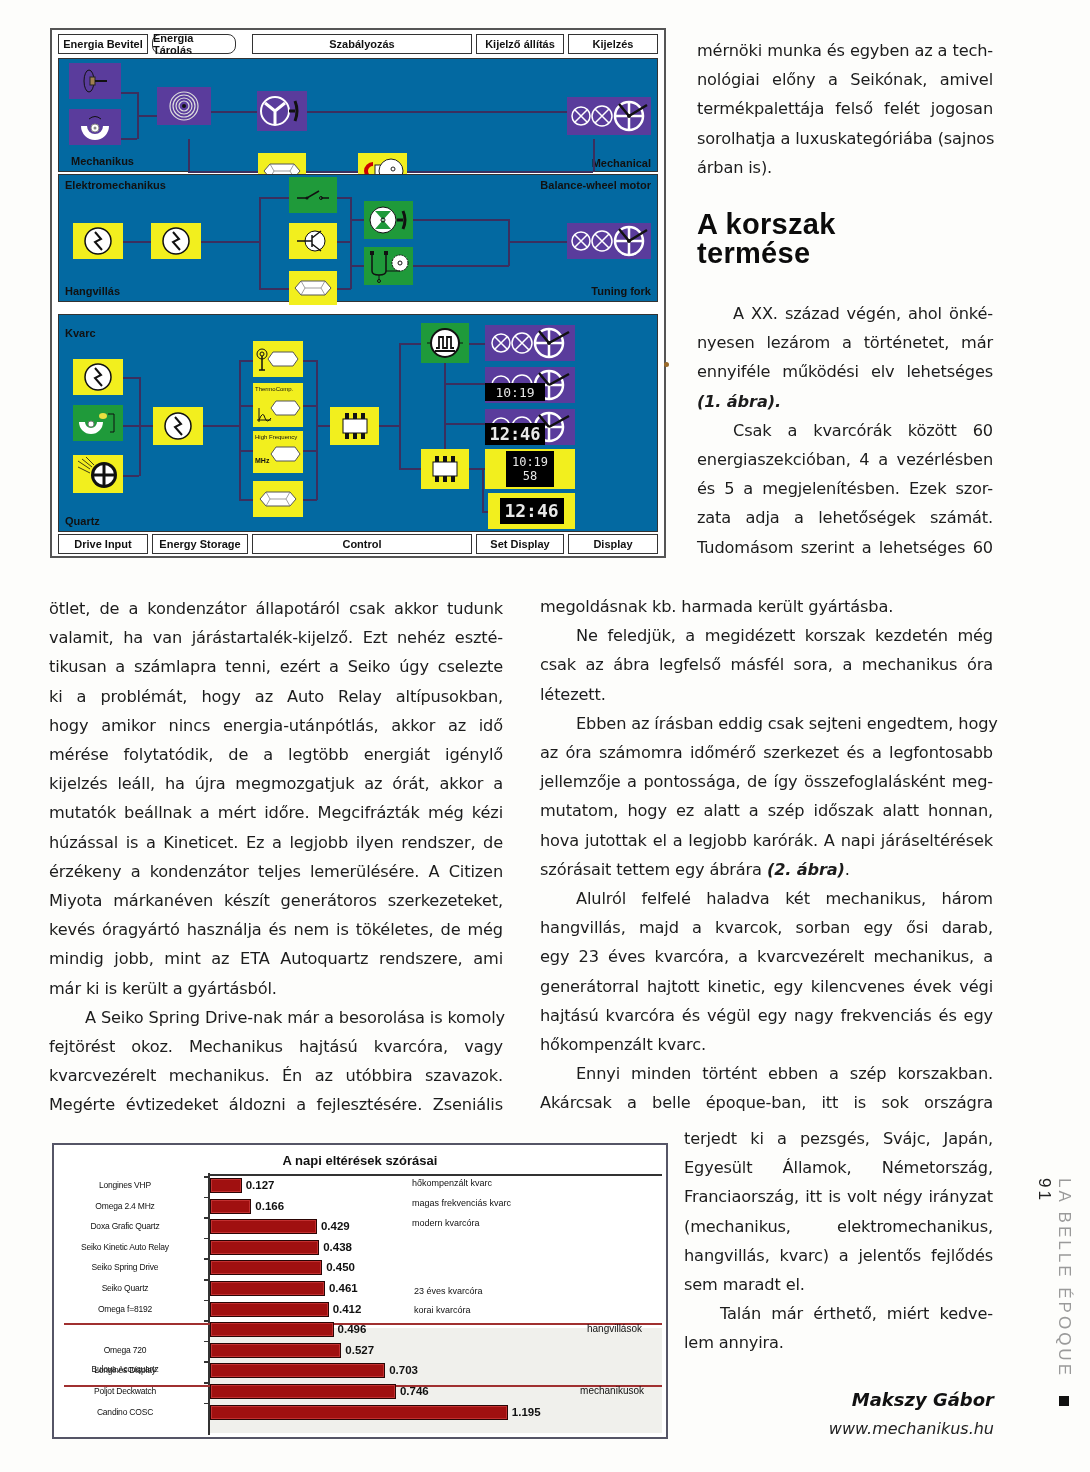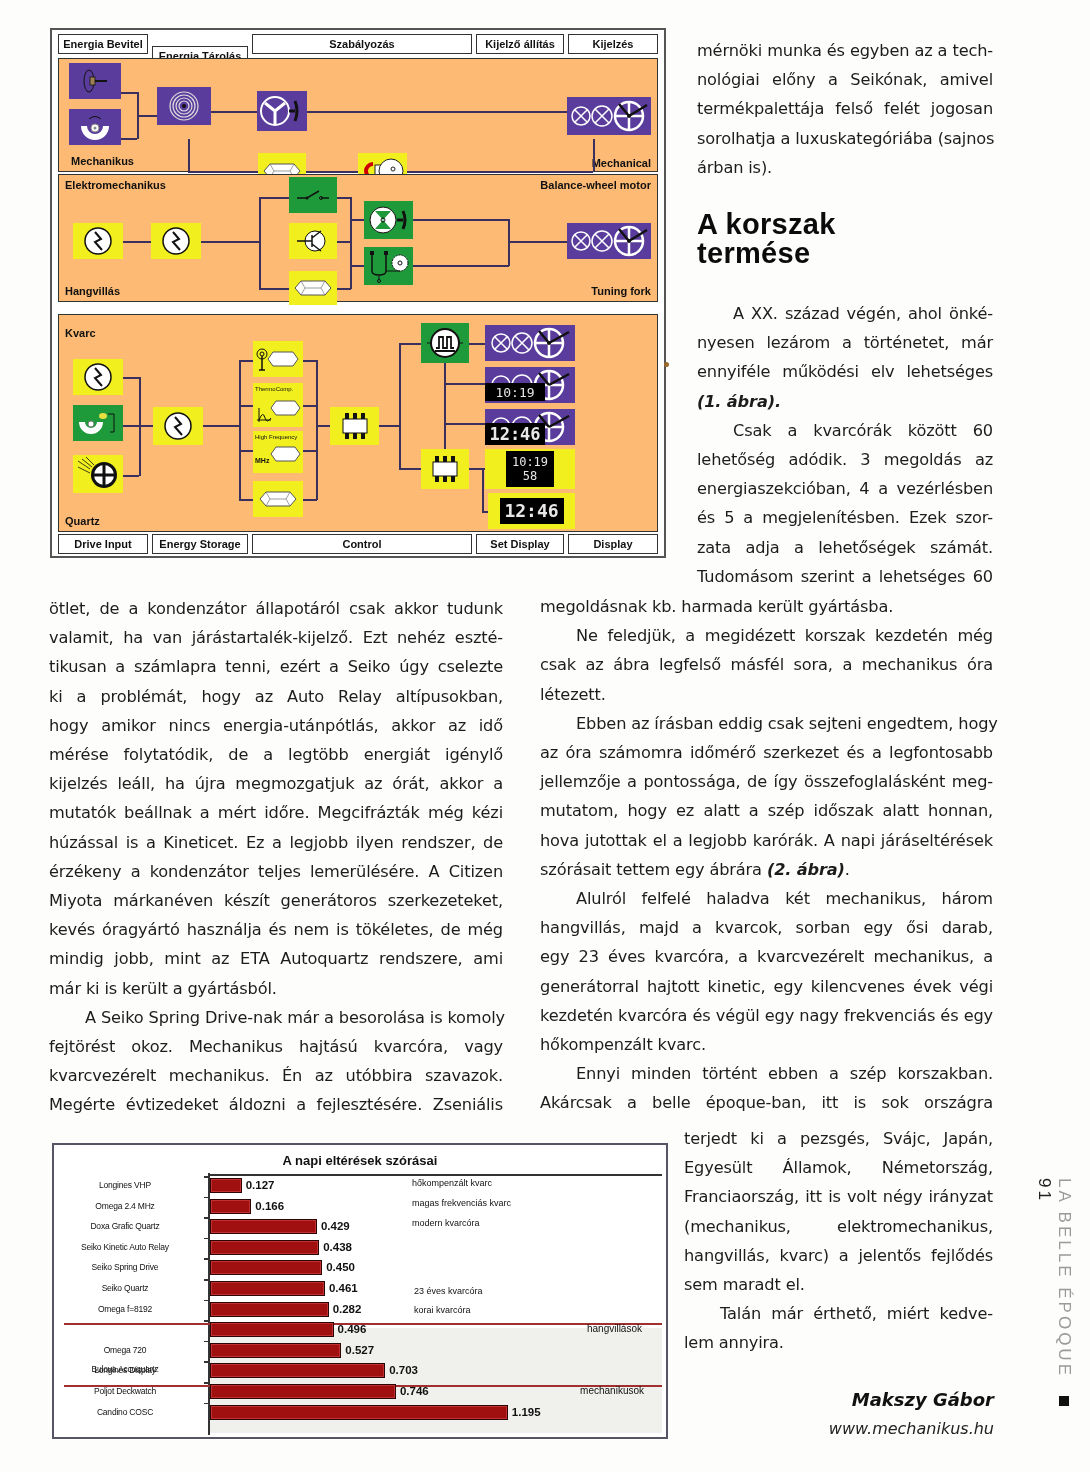--- a/index.html
+++ b/index.html
@@ -2,21 +2,21 @@
 <html><head>
 <meta charset="utf-8">
 <style>
   * { box-sizing: border-box; margin: 0; padding: 0; }
   body { width: 1090px; height: 1472px; background: #fdfdfb; position: relative; overflow: hidden; font-family: "DejaVu Sans", sans-serif; color: #1a1a1a; }
   .abs { position: absolute; }
 
   
   #fig1 { left: 50px; top: 28px; width: 616px; height: 530px; border: 2px solid #555; background: #fff; }
   .hdr { position: absolute; height: 20px; background: #fff; border: 1.5px solid #333; font-family: "Liberation Sans", sans-serif; font-size: 11px; font-weight: bold; display: flex; align-items: center; justify-content: center; color: #111; }
-  .band { position: absolute; left: 6px; width: 600px; background: #fdba74; border: 1.5px solid #333; padding-left: 20px; }
+  .band { position: absolute; left: 6px; width: 600px; background: #0369a1; border: 1.5px solid #333; padding-left: 20px; }
   .band-label { position: absolute; font-family: "Liberation Sans", sans-serif; font-size: 11px; font-weight: bold; color: #111; }
   .blk { position: absolute; display: flex; align-items: center; justify-content: center; }
   .purple { background: #5a3c9c; }
   .yellow { background: #f2ef1e; }
   .green  { background: #1f9a3a; }
   .wire { position: absolute; background: #3b2f5e; }
   .lcd { background: #000; color: #e8e8e8; font-family: "DejaVu Sans Mono", monospace; font-weight: bold; display: flex; align-items: center; justify-content: center; line-height: 1; }
   .tiny { position: absolute; font-family: "Liberation Sans", sans-serif; font-size: 6px; color: #111; }
 
   
@@ -41,21 +41,21 @@
   
   #side { left: 1034px; top: 1178px; width: 28px; height: 262px; }
   #side .vert { position: absolute; left: 0; top: 0; writing-mode: vertical-rl; font-family: "Liberation Sans", sans-serif; font-size: 17px; color: #9a9a9a; letter-spacing: 3px; font-weight: normal; }
 </style>
 </head>
 <body>
 
 <div id="fig1" class="abs">
 
   <div class="hdr" style="left:6px;top:4px;width:90px;">Energia Bevitel</div>
-  <div class="hdr" style="left:100px;top:16px;width:96px;">Energia Tárolás</div>
+  <div class="hdr" style="left:100px;top:4px;width:84px;border-radius:8px;">Energia Tárolás</div>
   <div class="hdr" style="left:200px;top:4px;width:220px;">Szabályozás</div>
   <div class="hdr" style="left:424px;top:4px;width:88px;">Kijelző állítás</div>
   <div class="hdr" style="left:516px;top:4px;width:90px;">Kijelzés</div>
 
   <div class="band" style="top:28px;height:114px;">
     <span class="band-label" style="left:12px;bottom:4px;">Mechanikus</span>
     <span class="band-label" style="right:6px;bottom:2px;">Mechanical</span>
 
     <div class="wire" style="left:62px;top:33px;width:16px;height:1.5px;"></div>
     <div class="wire" style="left:62px;top:79px;width:16px;height:1.5px;"></div>
@@ -418,21 +418,20 @@
 </div>
 
 <div class="abs" style="left:664px;top:362px;width:5px;height:5px;border-radius:50%;background:#9b6b2b;"></div>
 
 <div class="abs txt" style="left:697px;top:299px;width:296px;">
   <span class="ln indent">A XX. század végén, ahol önké-</span>
   <span class="ln">nyesen lezárom a történetet, már</span>
   <span class="ln">ennyiféle működési elv lehetséges</span>
   <span class="ln last bold-it">(1. ábra).</span>
   <span class="ln indent">Csak a kvarcórák között 60</span>
-  <span class="ln">lehetőség adódik. 3 megoldás az</span>
   <span class="ln">energiaszekcióban, 4 a vezérlésben</span>
   <span class="ln">és 5 a megjelenítésben. Ezek szor-</span>
   <span class="ln">zata adja a lehetőségek számát.</span>
   <span class="ln">Tudomásom szerint a lehetséges 60</span>
 </div>
 
 <div class="abs txt" style="left:540px;top:592px;width:453px;">
   <span class="ln last">megoldásnak kb. harmada  került gyártásba.</span>
   <span class="ln indent">Ne feledjük, a megidézett korszak kezdetén még</span>
   <span class="ln">csak az ábra legfelső másfél sora, a mechanikus óra</span>
@@ -440,21 +439,21 @@
   <span class="ln indent">Ebben az írásban eddig csak sejteni engedtem, hogy</span>
   <span class="ln">az óra számomra időmérő szerkezet és a legfontosabb</span>
   <span class="ln">jellemzője a pontossága, de így összefoglalásként meg-</span>
   <span class="ln">mutatom, hogy ez alatt a szép időszak alatt honnan,</span>
   <span class="ln">hova jutottak el a legjobb karórák. A napi járáseltérések</span>
   <span class="ln last"><span>szórásait tettem egy ábrára </span><span class="bold-it">(2. ábra)</span><span>.</span></span>
   <span class="ln indent">Alulról felfelé haladva két mechanikus, három</span>
   <span class="ln">hangvillás, majd a kvarcok, sorban egy ősi darab,</span>
   <span class="ln">egy 23 éves kvarcóra, a kvarcvezérelt mechanikus, a</span>
   <span class="ln">generátorral hajtott kinetic, egy kilencvenes évek végi</span>
-  <span class="ln">kezdetén kvarcóra és végül egy nagy frekvenciás és egy</span>
+  <span class="ln">hajtású kvarcóra és végül egy nagy frekvenciás és egy</span>
   <span class="ln last">hőkompenzált kvarc.</span>
   <span class="ln indent">Ennyi minden történt ebben a szép korszakban.</span>
   <span class="ln">Akárcsak a belle époque-ban, itt is sok országra</span>
 </div>
 
 <div class="abs txt" style="left:684px;top:1124px;width:309px;">
   <span class="ln">terjedt ki a pezsgés, Svájc, Japán,</span>
   <span class="ln">Egyesült Államok, Németország,</span>
   <span class="ln">Franciaország, itt is volt négy irányzat</span>
   <span class="ln">(mechanikus, elektromechanikus,</span>
@@ -516,21 +515,21 @@
       <div style="position: absolute; left: 150px; width: 4px; height: 1.5px; background: rgb(51, 51, 51); top: 113.4px;"></div>
       <div class="bar" style="top: 115.4px; width: 112.154px;"></div>
       <div class="bar-val" style="top: 116.4px; left: 272.154px;">0.450</div>
       <div class="row-label" style="top: 138px;">Seiko Quartz</div>
       <div style="position: absolute; left: 150px; width: 4px; height: 1.5px; background: rgb(51, 51, 51); top: 134px;"></div>
       <div class="bar" style="top: 136px; width: 114.895px;"></div>
       <div class="bar-val" style="top: 137px; left: 274.895px;">0.461</div>
       <div class="row-label" style="top: 158.6px;">Omega f=8192</div>
       <div style="position: absolute; left: 150px; width: 4px; height: 1.5px; background: rgb(51, 51, 51); top: 154.6px;"></div>
       <div class="bar" style="top: 156.6px; width: 118.634px;"></div>
-      <div class="bar-val" style="top: 157.6px; left: 278.634px;">0.282</div>
+      <div class="bar-val" style="top: 157.6px; left: 278.634px;">0.412</div>
       <div class="row-label" style="top: 179.2px; margin-top: 40px;">Bulova Accuquartz</div>
       <div style="position: absolute; left: 150px; width: 4px; height: 1.5px; background: rgb(51, 51, 51); top: 175.2px;"></div>
       <div class="bar" style="top: 177.2px; width: 123.618px;"></div>
       <div class="bar-val" style="top: 178.2px; left: 283.618px;">0.496</div>
       <div class="row-label" style="top: 199.8px;">Omega 720</div>
       <div style="position: absolute; left: 150px; width: 4px; height: 1.5px; background: rgb(51, 51, 51); top: 195.8px;"></div>
       <div class="bar" style="top: 197.8px; width: 131.345px;"></div>
       <div class="bar-val" style="top: 198.8px; left: 291.345px;">0.527</div>
       <div class="row-label" style="top: 220.4px;">Longines Display</div>
       <div style="position: absolute; left: 150px; width: 4px; height: 1.5px; background: rgb(51, 51, 51); top: 216.4px;"></div>

